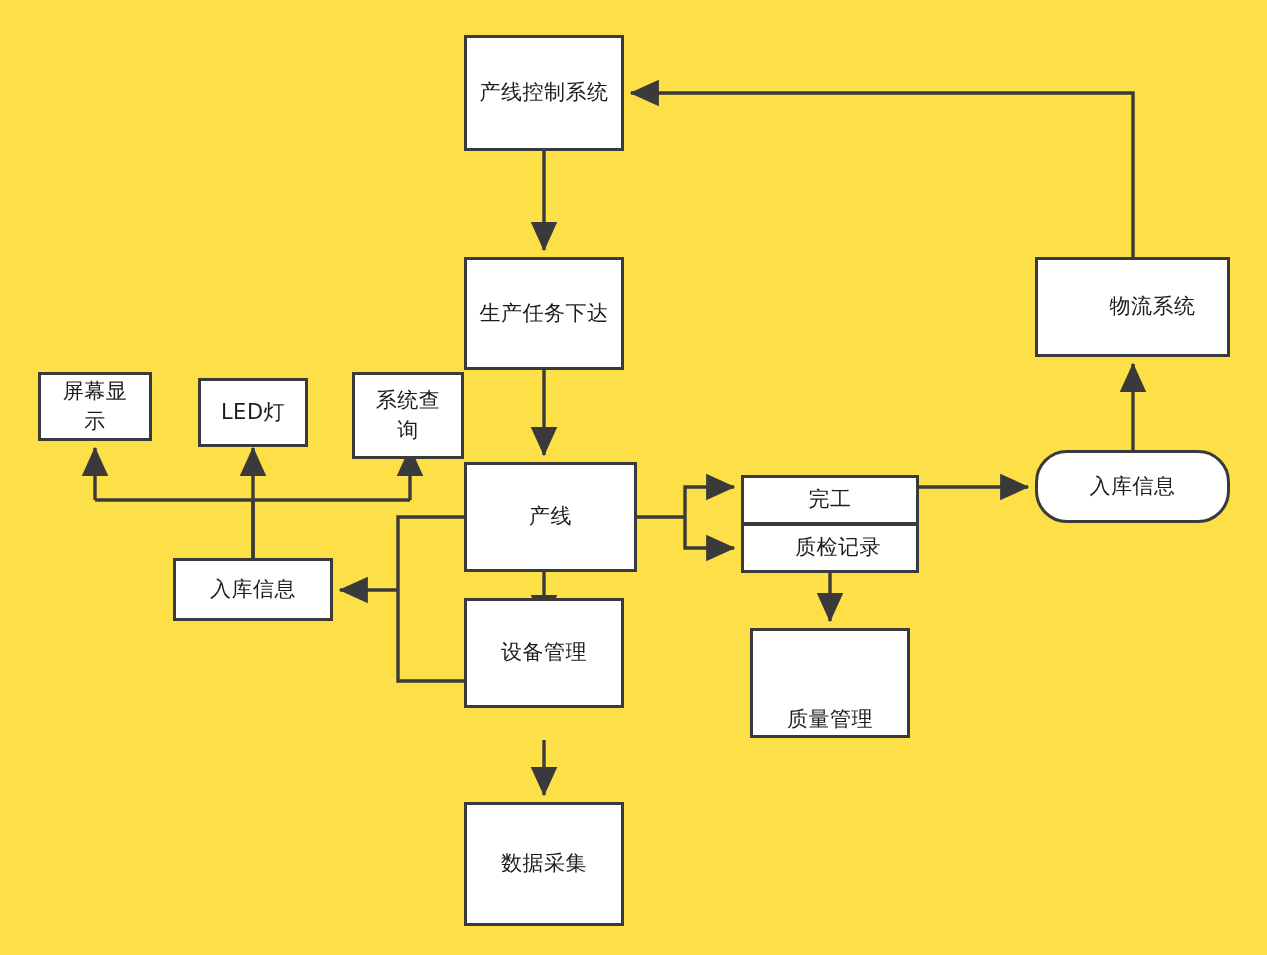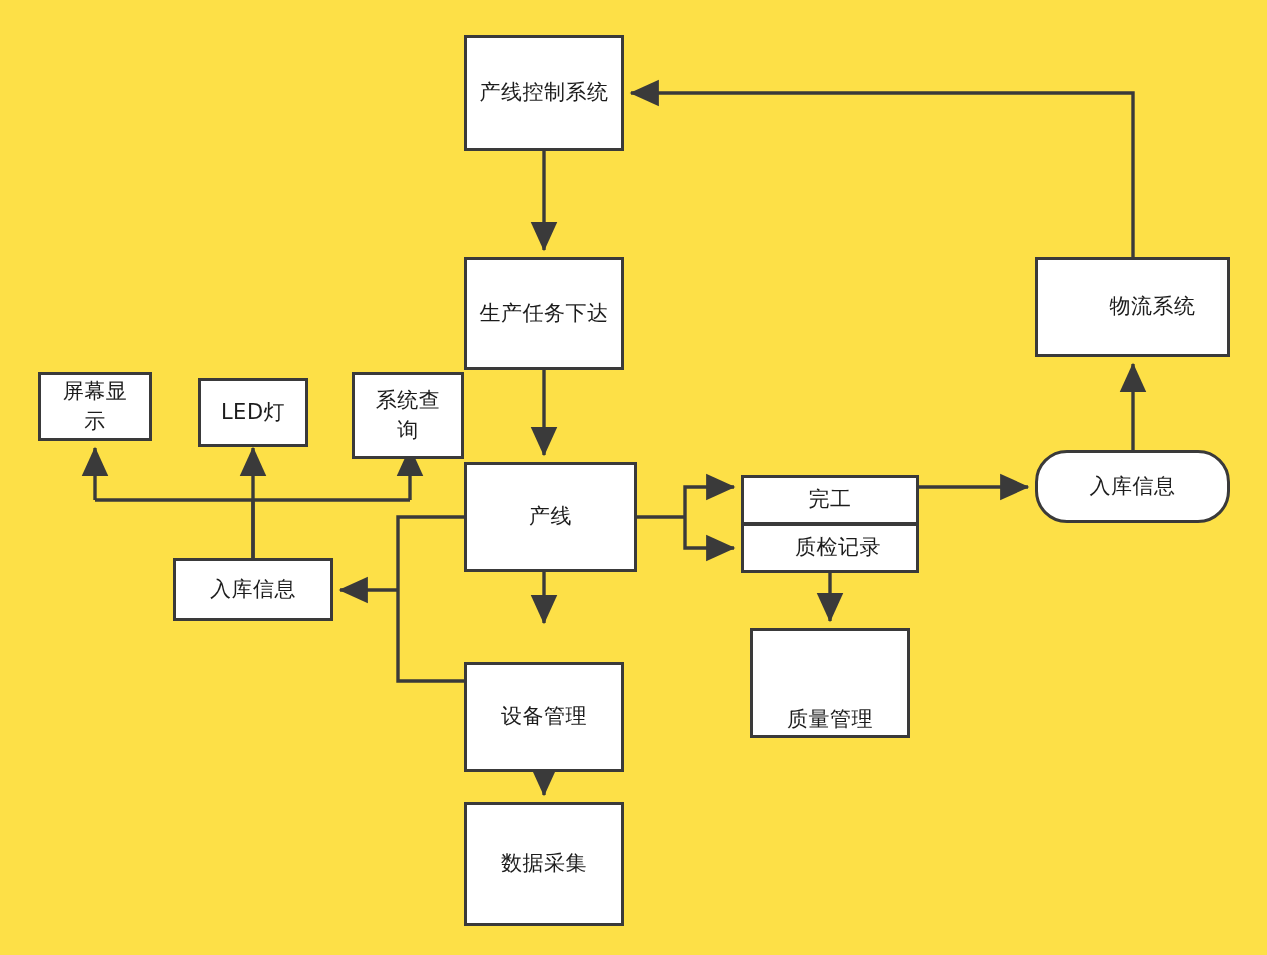--- a/index.html
+++ b/index.html
@@ -120,21 +120,21 @@
   </div>
   <div class="node" id="n-inbound_info" style="left: 1035px; top: 450px; width: 195px; height: 73px; border-radius: 32px;">
     <span class="label">入库信息</span>
   </div>
   <div class="node" id="n-qc_record" style="left: 741px; top: 523px; width: 178px; height: 50px; padding-left: 16px;">
     <span class="label">质检记录</span>
   </div>
   <div class="node" id="n-field_data" style="left: 173px; top: 558px; width: 160px; height: 63px;">
     <span class="label">入库信息</span>
   </div>
-  <div class="node" id="n-equipment_mgmt" style="left: 464px; top: 662px; width: 160px; height: 110px;">
+  <div class="node" id="n-equipment_mgmt" style="left: 464px; top: 598px; width: 160px; height: 110px;">
     <span class="label">设备管理</span>
   </div>
   <div class="node" id="n-quality_mgmt" style="left: 750px; top: 628px; width: 160px; height: 110px; align-items: flex-end;">
     <span class="label">质量管理</span>
   </div>
   <div class="node" id="n-data_collection" style="left: 464px; top: 802px; width: 160px; height: 124px;">
     <span class="label">数据采集</span>
   </div>
 
 </div>

